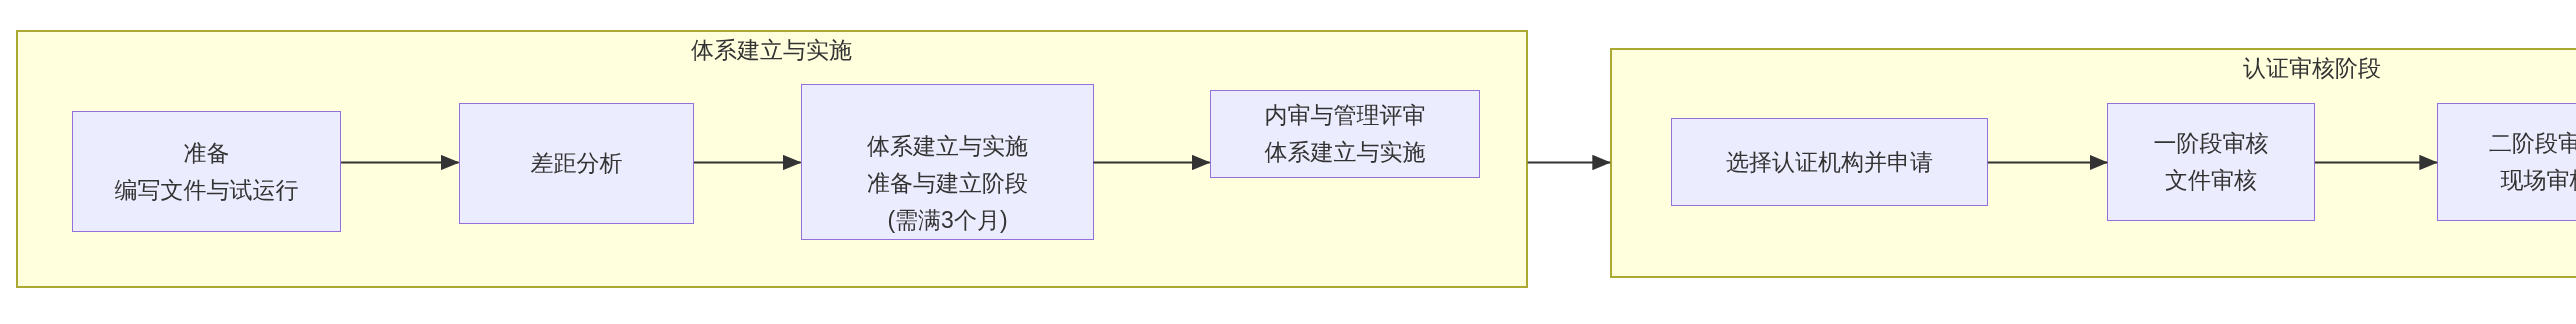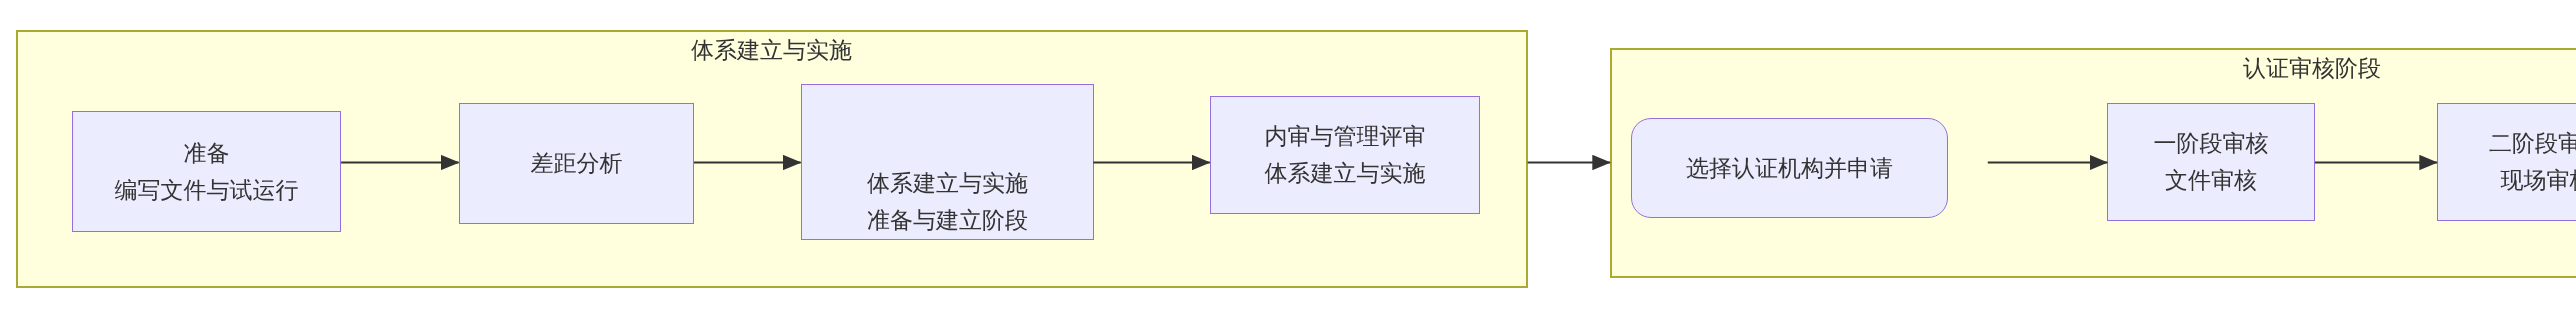--- a/index.html
+++ b/index.html
@@ -55,28 +55,29 @@
     <div>编写文件与试运行</div>
   </div>
 
   <div class="node" style="left:459px;top:103px;width:235px;height:121px;text-align:right;">
     <div>差距分析</div>
   </div>
 
   <div class="node" style="left:801px;top:84px;width:293px;height:156px;justify-content:flex-end;">
     <div>体系建立与实施</div>
     <div>准备与建立阶段</div>
+    <div>(需满3个月)</div>
   </div>
 
-  <div class="node" style="left:1210px;top:96px;width:270px;height:118px;">
+  <div class="node" style="left:1210px;top:90px;width:270px;height:88px;">
     <div>内审与管理评审</div>
     <div>体系建立与实施</div>
   </div>
 
-  <div class="node" style="left:1631px;top:118px;width:317px;height:100px;border-radius:20px;">
+  <div class="node" style="left:1671px;top:118px;width:317px;height:88px;">
     <div>选择认证机构并申请</div>
   </div>
 
   <div class="node" style="left:2107px;top:103px;width:208px;height:118px;">
     <div>一阶段审核</div>
     <div>文件审核</div>
   </div>
 
   <div class="node" style="left:2437px;top:103px;width:219px;height:118px;">
     <div>二阶段审核</div>

